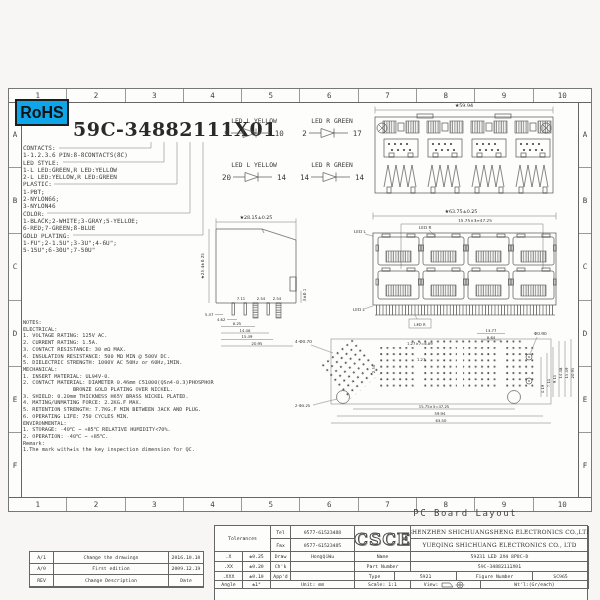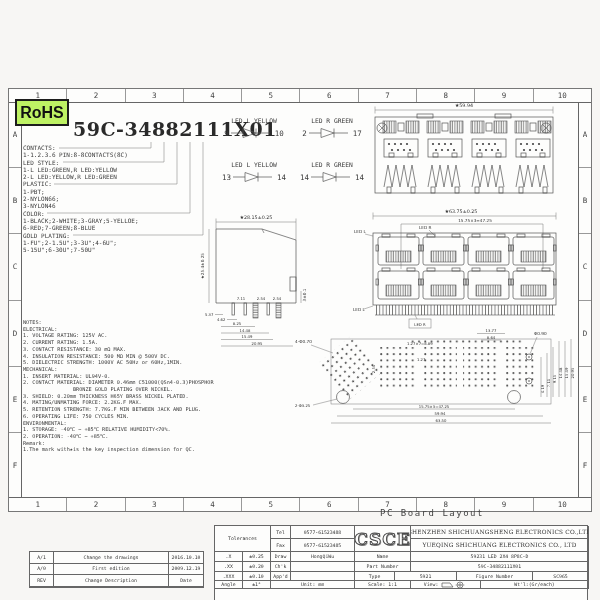--- a/index.html
+++ b/index.html
@@ -15,41 +15,41 @@
   .strip-h .fc:first-child{border-left:none;}
   .strip-v{top:13px;width:12px;height:396px;flex-direction:column;}
   .strip-v .fc{flex:1;display:flex;align-items:center;justify-content:center;border-top:1px solid #999;}
   .strip-v .fc:first-child{border-top:none;}
   #frame-top{top:0;border-bottom:1px solid #666;}
   #frame-bottom{bottom:0;border-top:1px solid #666;}
   #frame-left{left:0;border-right:1px solid #666;}
   #frame-right{right:0;border-left:1px solid #666;}
   
   #rohs{left:6px;top:10px;width:50px;height:23px;border:2.5px solid #1d1d1d;display:flex;
-        align-items:center;justify-content:center;font:bold 16px "Liberation Sans",sans-serif;color:#111;background:#bef264;z-index:3;}
+        align-items:center;justify-content:center;font:bold 16px "Liberation Sans",sans-serif;color:#111;background:#0ea5e9;z-index:3;}
   #pn-title{left:64px;top:29px;font:bold 19px "DejaVu Serif",serif;letter-spacing:.5px;color:#2a2a2a;z-index:2;}
   
   #spec{left:14px;top:55px;z-index:2;}
   #spec .sline{font-size:6px;line-height:7.3px;white-space:pre;color:#3b3b3b;}
   #notes{left:14px;top:230px;z-index:2;}
   #notes .nline{font-size:5.2px;line-height:6.7px;white-space:pre;color:#3b3b3b;}
   
   #legend{left:206px;top:28px;display:grid;grid-template-columns:78px 78px;grid-row-gap:22px;z-index:2;}
   .lentry{width:78px;}
   .ltitle{font-size:6.3px;color:#3b3b3b;text-align:center;margin-bottom:3px;white-space:nowrap;}
   .lrow{display:flex;align-items:center;justify-content:center;font-size:7.5px;color:#3b3b3b;}
   .lrow svg{margin:0 1px;}
   
   .ln{fill:none;stroke:#545454;stroke-width:.7;}
   .lnf{stroke:#545454;stroke-width:.6;}
   .thin{fill:none;stroke:#777;stroke-width:.5;}
   .st{font:4.8px "DejaVu Sans",sans-serif;fill:#333;}
   .st4{font:4.2px "DejaVu Sans",sans-serif;fill:#333;}
   .st38{font:3.8px "DejaVu Sans",sans-serif;fill:#333;}
-  #pcb-caption{left:338px;top:419px;width:170px;text-align:center;font-size:9px;letter-spacing:1.5px;color:#444;z-index:2;}
+  #pcb-caption{left:338px;top:419px;width:170px;text-align:right;font-size:9px;letter-spacing:1.5px;color:#444;z-index:2;}
   
   #revtab{left:20px;top:462px;width:175px;height:37px;border:1px solid #666;box-sizing:border-box;z-index:3;background:#fdfdfc;}
   .rrow{display:flex;height:11.6px;box-sizing:border-box;}
   .rrow .rc{border-right:1px solid #666;border-bottom:1px solid #666;display:flex;align-items:center;
             justify-content:center;font-size:4.8px;box-sizing:border-box;overflow:hidden;white-space:nowrap;}
   .rc.c1{width:24px;} .rc.c2{width:115px;} .rc.c3{width:34px;border-right:none;}
   
   #tblock{left:205px;top:436px;width:374px;height:80px;border:1px solid #666;box-sizing:border-box;z-index:3;background:#fdfdfc;}
   .tc{position:absolute;border-right:1px solid #666;border-bottom:1px solid #666;box-sizing:border-box;
       display:flex;align-items:center;justify-content:center;font-size:4.8px;color:#333;overflow:hidden;white-space:nowrap;}
@@ -174,21 +174,21 @@
             <polygon points="13,1.5 13,10.5 26,6" class="ln"></polygon>
             <line x1="26" y1="1.5" x2="26" y2="10.5" class="ln"></line>
             <line x1="26" y1="6" x2="40" y2="6" class="ln"></line>
           </svg>
           <span>17</span>
         </div>
       </div>
         <div class="lentry">
         <div class="ltitle">LED L YELLOW</div>
         <div class="lrow">
-          <span>13</span>
+          <span>20</span>
           <svg width="44" height="12" viewBox="0 0 44 12">
             <line x1="1" y1="6" x2="13" y2="6" class="ln"></line>
             <polygon points="13,1.5 13,10.5 26,6" class="ln"></polygon>
             <line x1="26" y1="1.5" x2="26" y2="10.5" class="ln"></line>
             <line x1="26" y1="6" x2="40" y2="6" class="ln"></line>
           </svg>
           <span>14</span>
         </div>
       </div>
         <div class="lentry">

